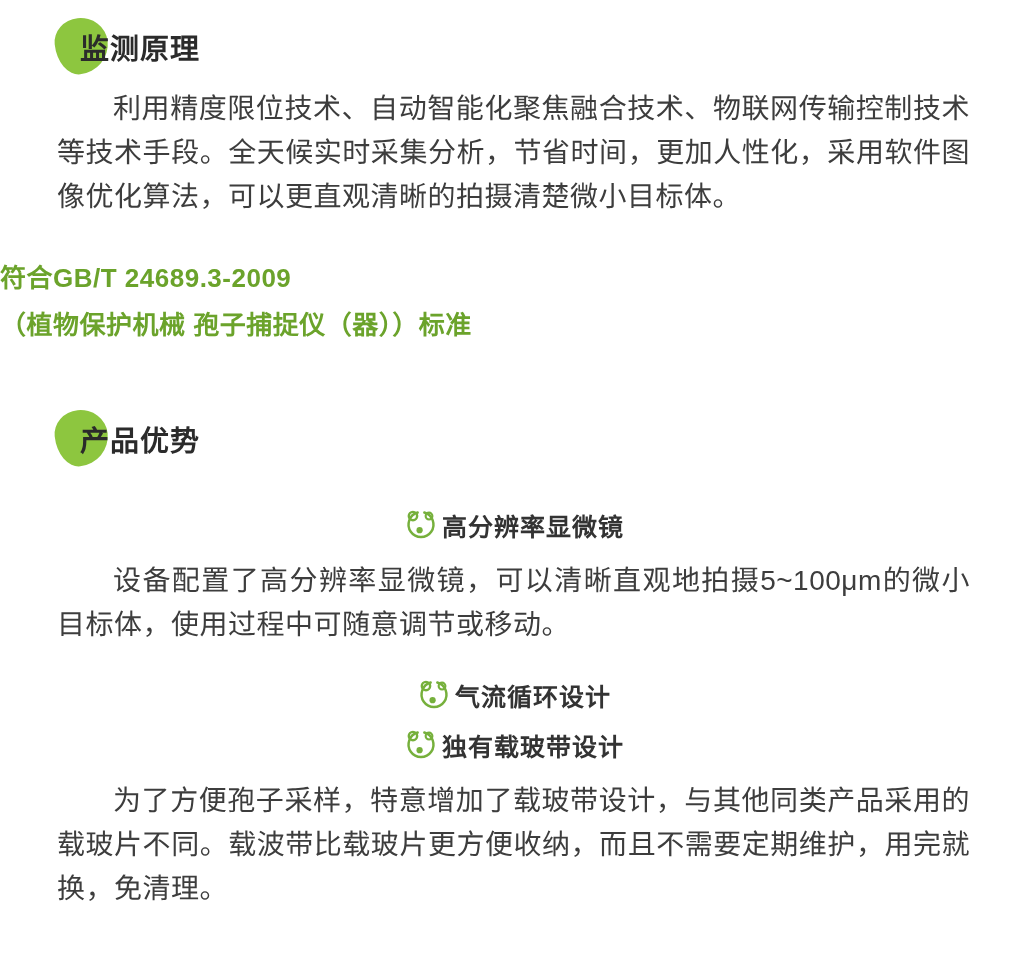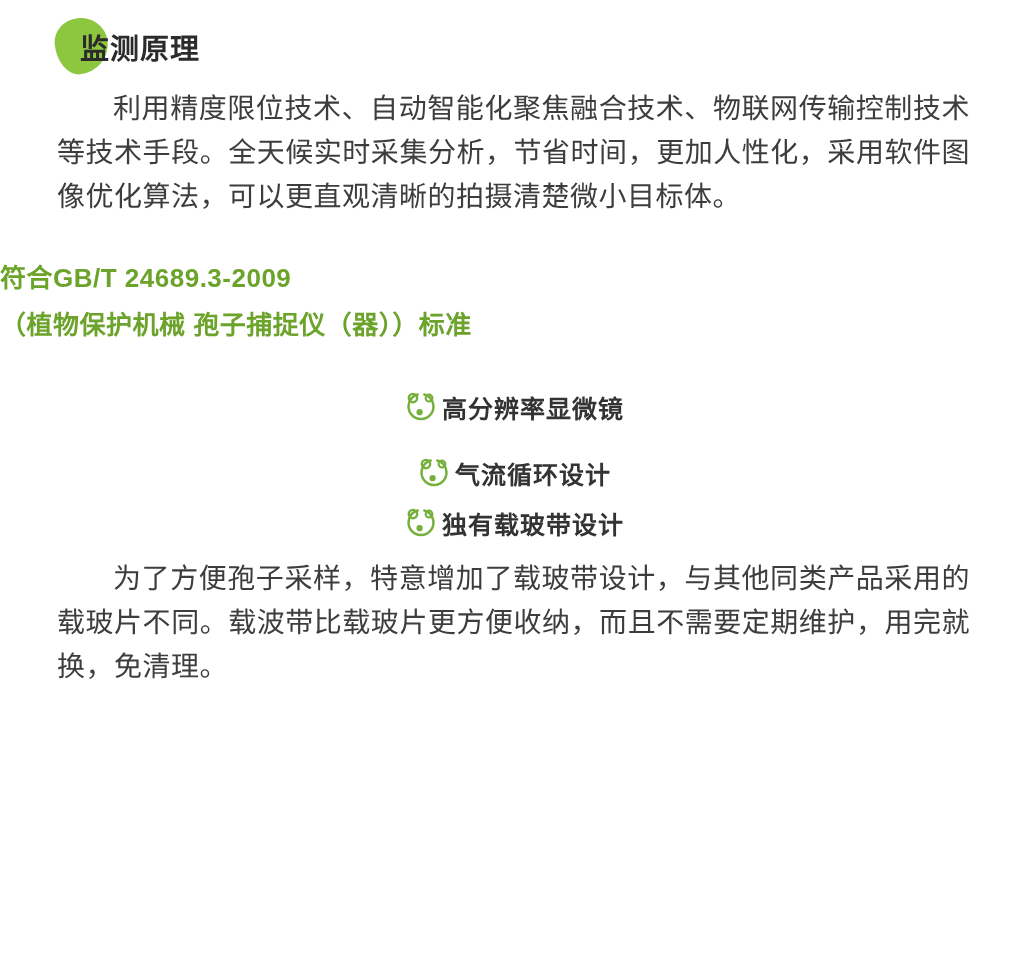--- a/index.html
+++ b/index.html
@@ -98,32 +98,37 @@
     <span class="heading-text">监测原理</span>
   </div>
 
   <p class="para">利用精度限位技术、自动智能化聚焦融合技术、物联网传输控制技术等技术手段。全天候实时采集分析，节省时间，更加人性化，采用软件图像优化算法，可以更直观清晰的拍摄清楚微小目标体。</p>
 
   <div class="standard">
     <div>符合GB/T 24689.3-2009</div>
     <div>（植物保护机械 孢子捕捉仪（器））标准</div>
   </div>
 
+  <div class="section-heading sh-2">
+    <span class="blob"></span>
+    <span class="heading-text">产品优势</span>
+  </div>
 
   <div class="feature-heading fh-1">
     <svg class="panda-icon" viewBox="0 0 36 36" aria-hidden="true">
       <g fill="none" stroke="#76b03c">
         <circle cx="9.5" cy="8.5" r="4.4" stroke-width="2.6"></circle>
         <circle cx="26.5" cy="8.5" r="3.6" stroke-width="2.2"></circle>
         <path d="M 14.5 4.8 A 13.2 13.2 0 1 0 21.5 4.8" stroke-width="2.6" stroke-linecap="round"></path>
         <circle cx="16.5" cy="23.5" r="3.3" fill="#76b03c" stroke="none"></circle>
       </g>
     </svg>
     <span class="feature-title">高分辨率显微镜</span>
   </div>
+  <p class="para feature-para">设备配置了高分辨率显微镜，可以清晰直观地拍摄5~100μm的微小目标体，使用过程中可随意调节或移动。</p>
 
   <div class="feature-heading fh-2">
     <svg class="panda-icon" viewBox="0 0 36 36" aria-hidden="true">
       <g fill="none" stroke="#76b03c">
         <circle cx="9.5" cy="8.5" r="4.4" stroke-width="2.6"></circle>
         <circle cx="26.5" cy="8.5" r="3.6" stroke-width="2.2"></circle>
         <path d="M 14.5 4.8 A 13.2 13.2 0 1 0 21.5 4.8" stroke-width="2.6" stroke-linecap="round"></path>
         <circle cx="16.5" cy="23.5" r="3.3" fill="#76b03c" stroke="none"></circle>
       </g>
     </svg>

